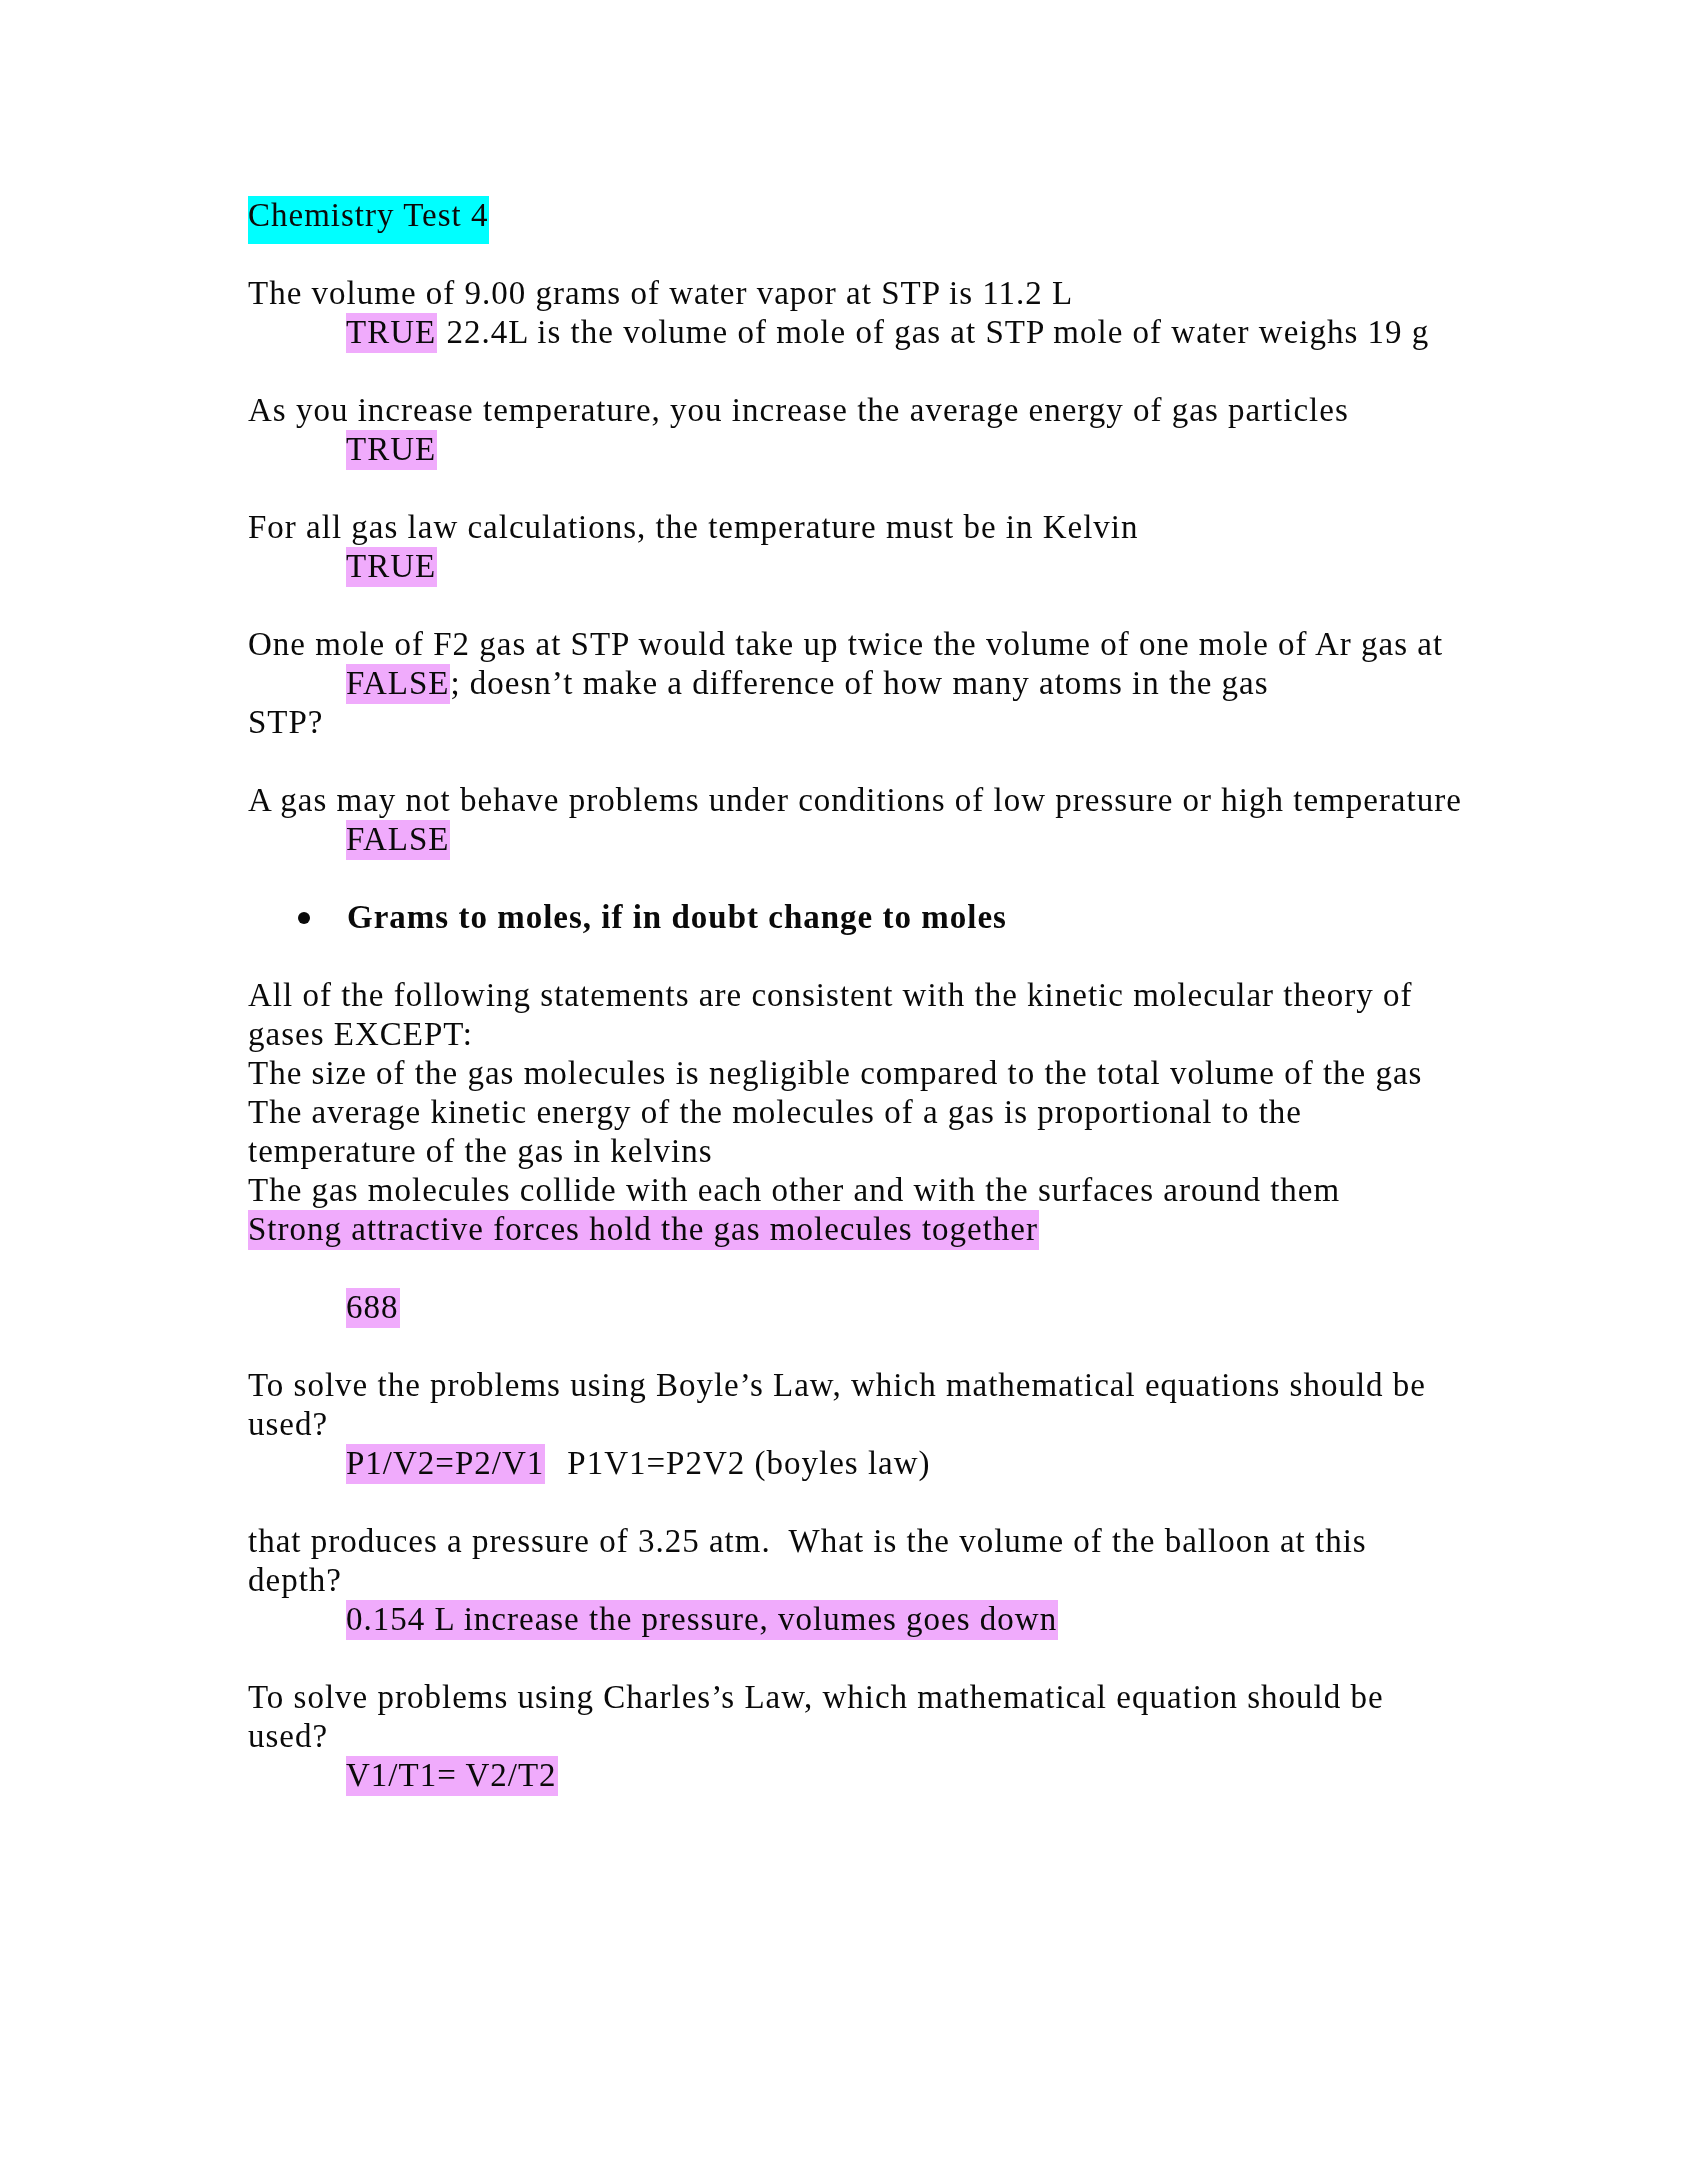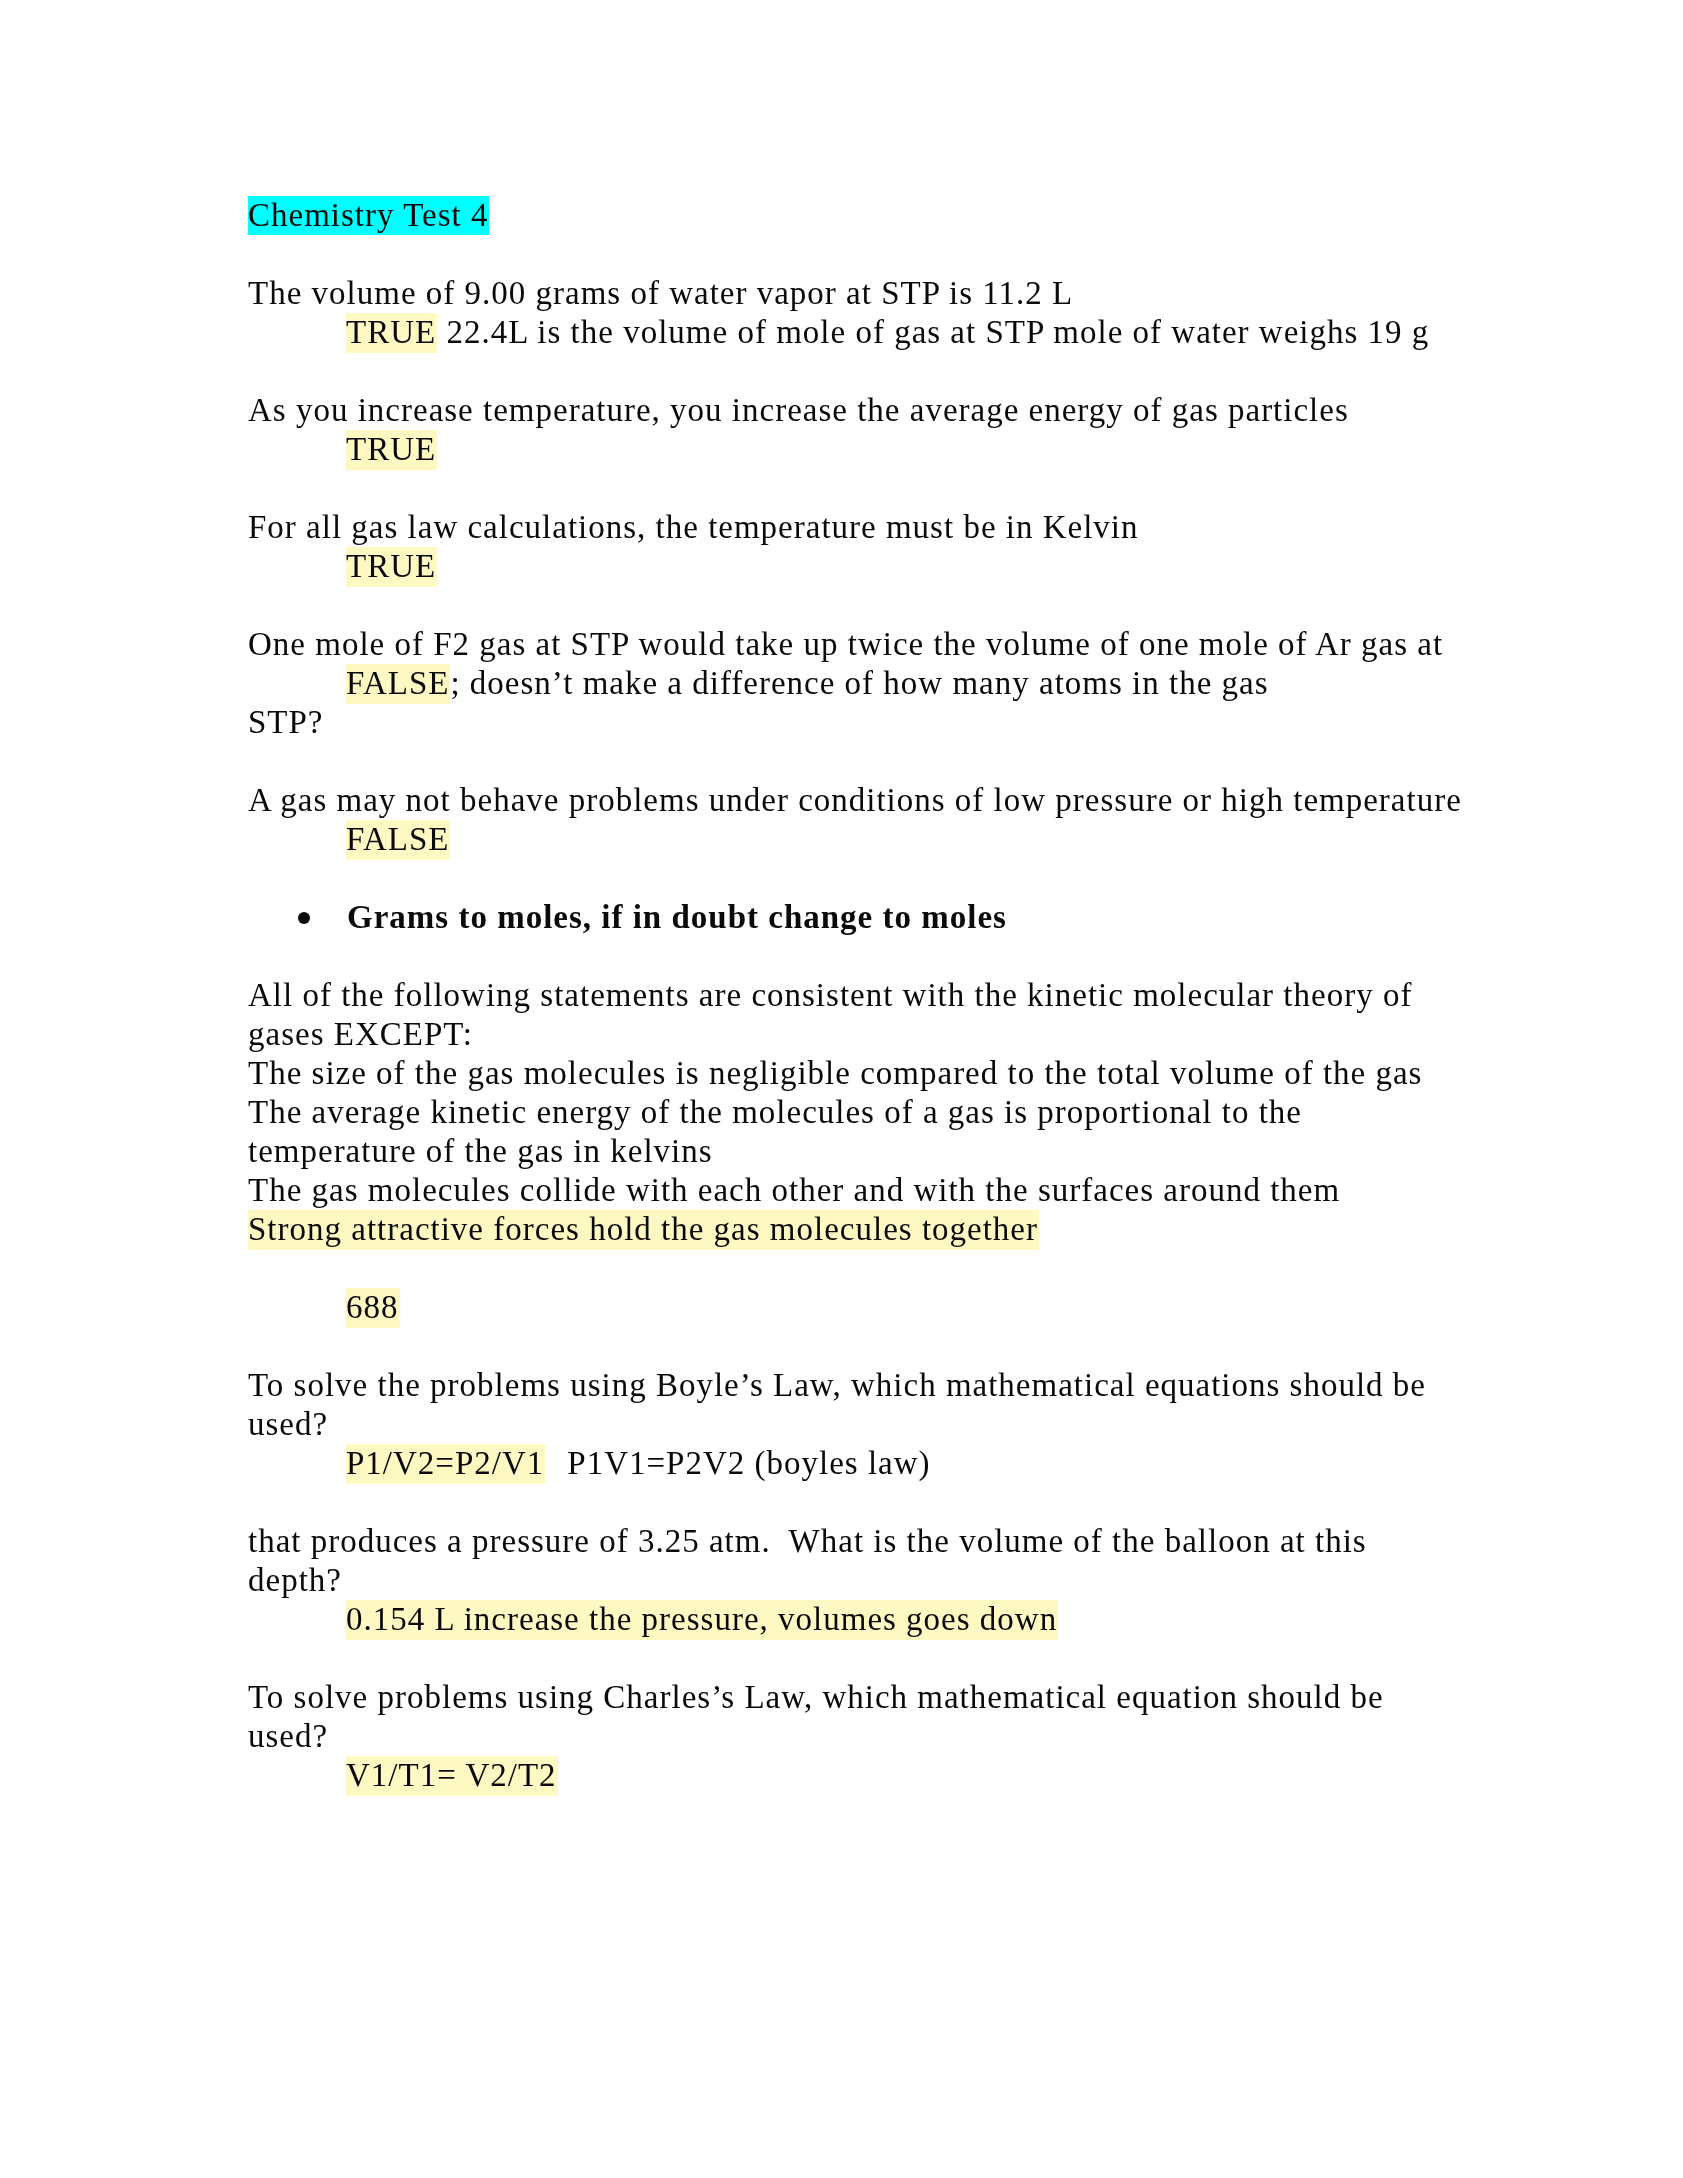--- a/index.html
+++ b/index.html
@@ -39,24 +39,24 @@
   }
   .blank {
     display: block;
     height: 39px;
   }
   .indent {
     padding-left: 98px;
   }
   .hl-cyan {
     background: #00ffff;
-    padding: 1px 1px 2px 0;
+    padding: 1px 1px 11px 0;
   }
   .hl-yellow {
-    background: #fef9c3;
+    background: #f0abfc;
     padding: 1px 1px 3px 0;
   }
   .bullet-line {
     position: relative;
     padding-left: 99px;
     font-weight: bold;
   }
   .bullet-dot {
     position: absolute;
     left: 50px;

